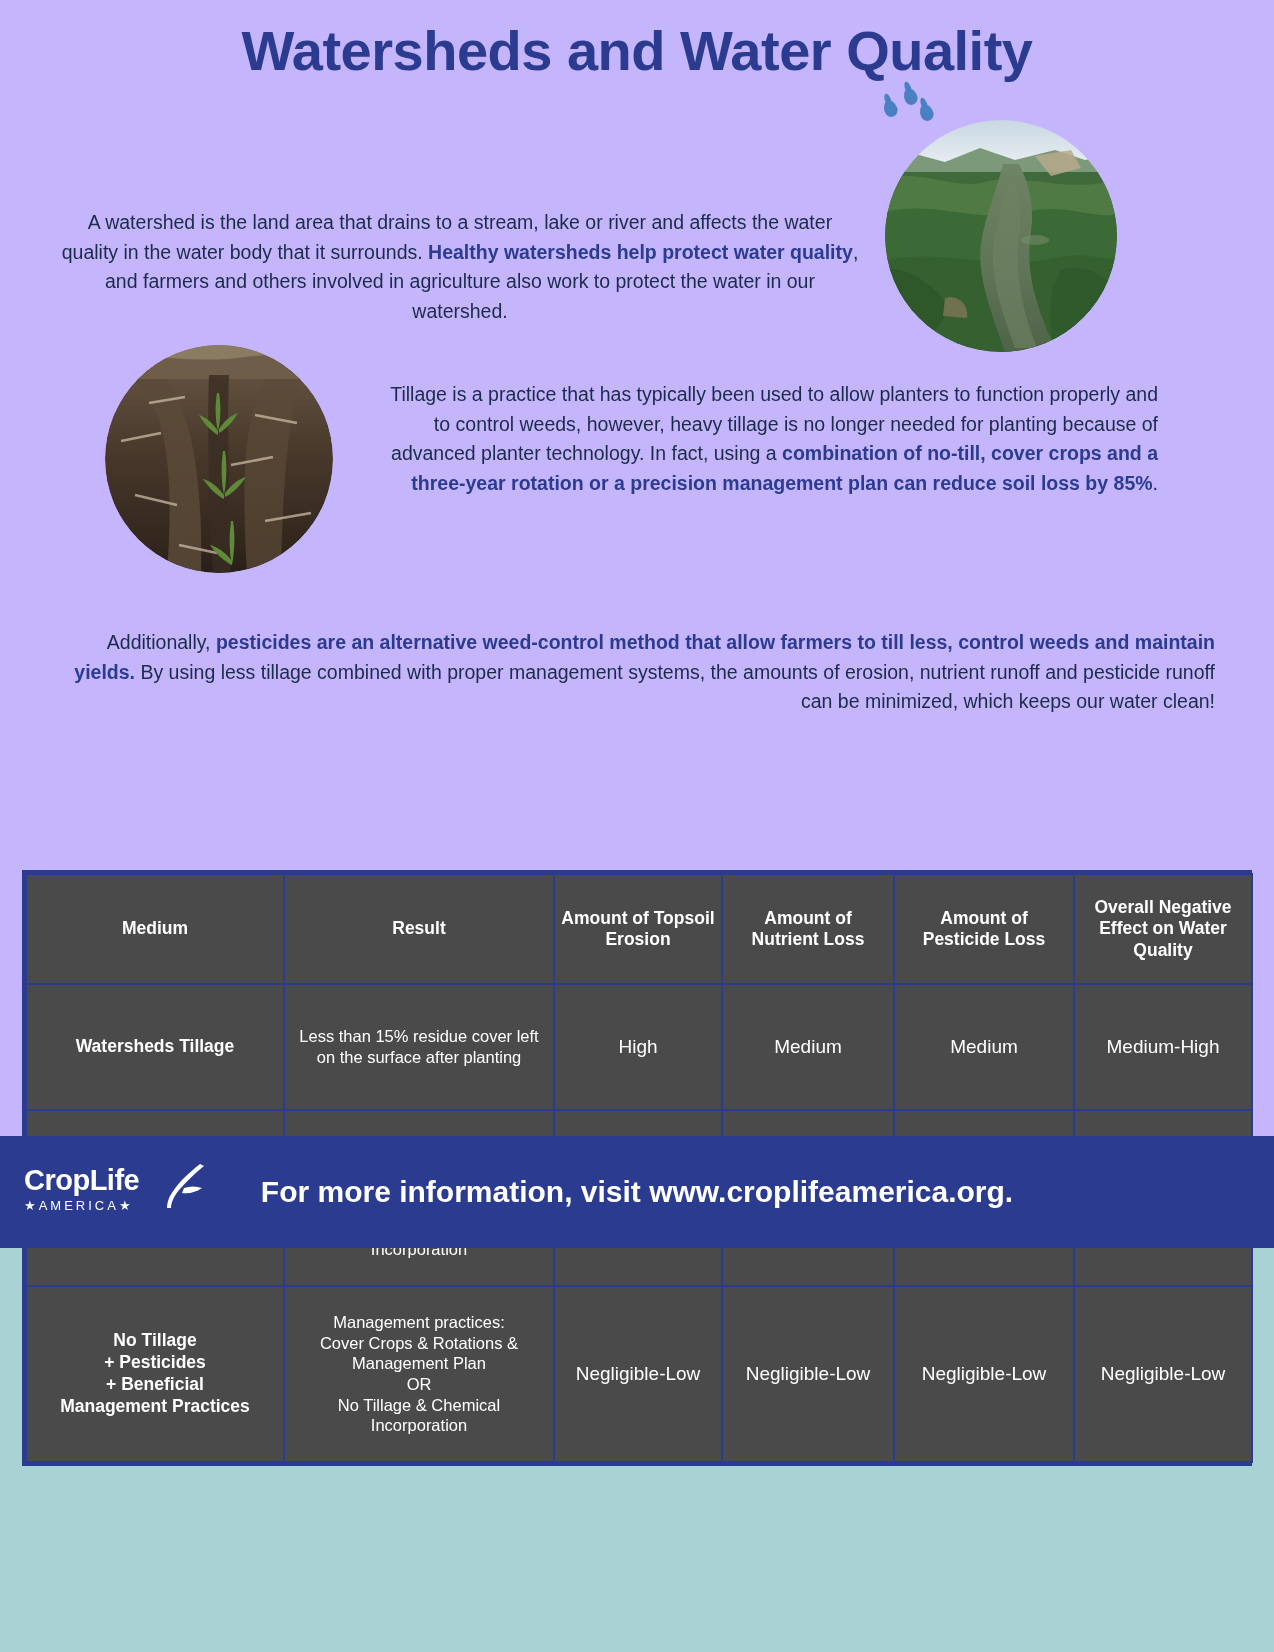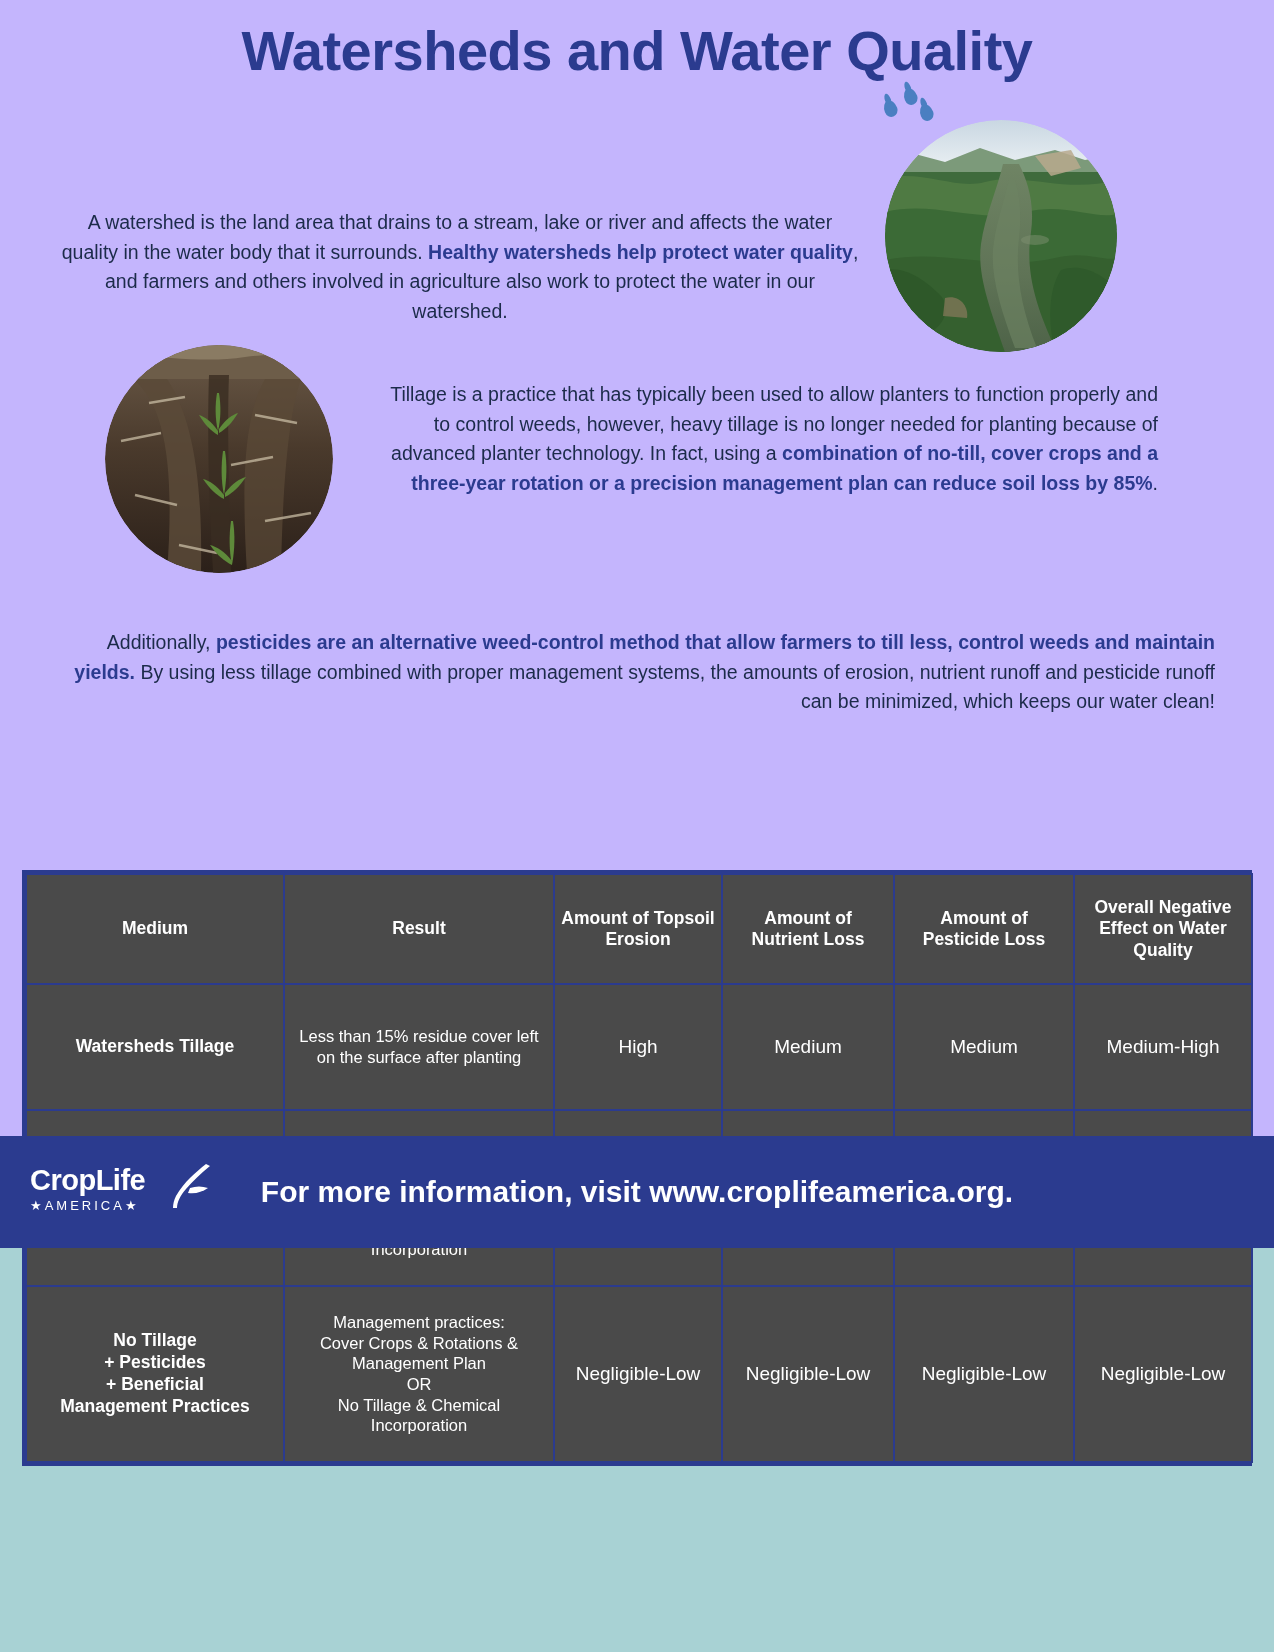--- a/index.html
+++ b/index.html
@@ -179,21 +179,21 @@
     height: 112px;
     display: flex;
     align-items: center;
     justify-content: center;
     color: #ffffff;
     font-size: 30px;
     font-weight: bold;
   }
   .logo {
     position: absolute;
-    left: 30px;
+    left: 24px;
     top: 30px;
     width: 220px;
     height: 56px;
     color: #ffffff;
   }
   .logo-main {
     font-size: 29px;
     font-weight: bold;
     letter-spacing: -0.5px;
     line-height: 1;

